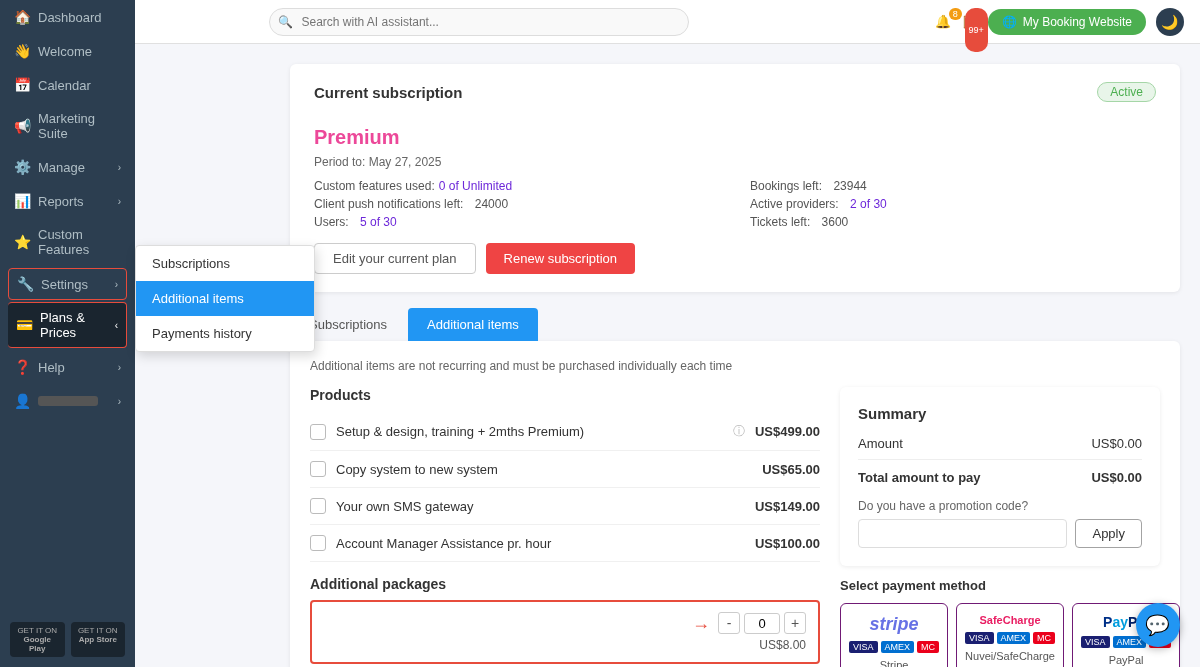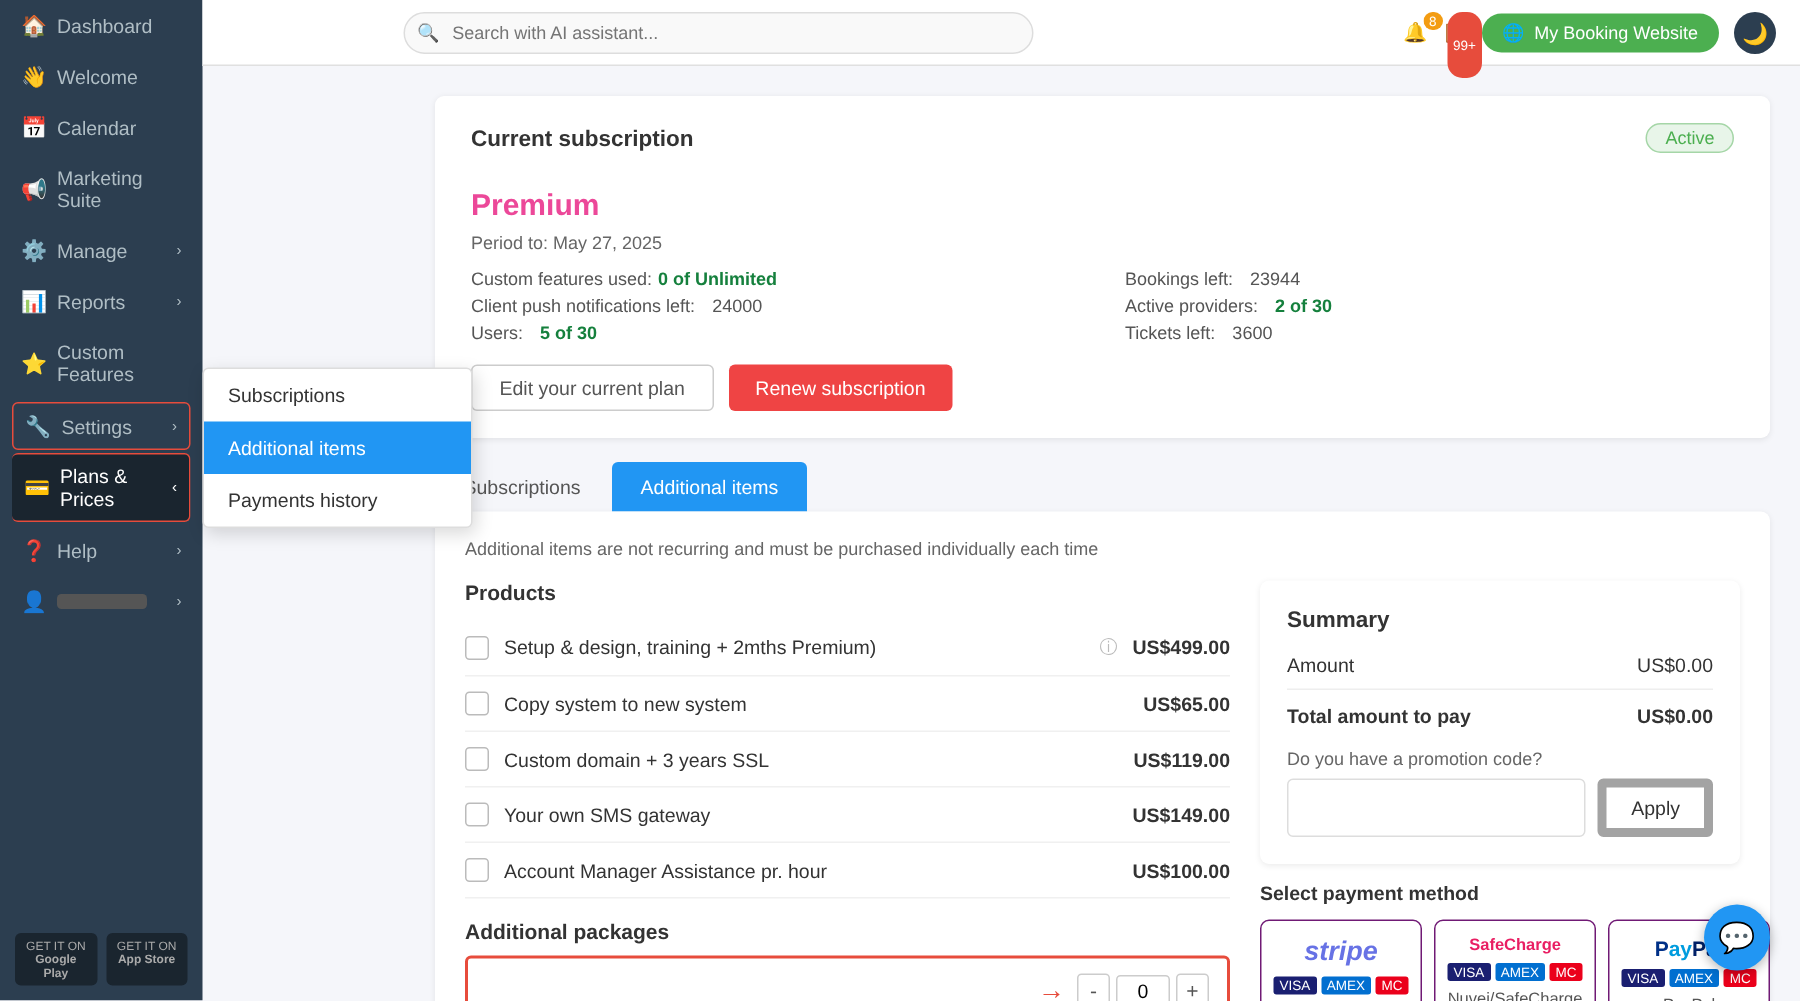--- a/index.html
+++ b/index.html
@@ -35,21 +35,21 @@
 
     
     .subscription-card { background: #fff; border-radius: 6px; padding: 18px 24px; margin-bottom: 16px; box-shadow: 0 1px 4px rgba(0,0,0,0.08); }
     .card-header { display: flex; align-items: center; justify-content: space-between; margin-bottom: 24px; }
     .card-title { font-size: 15px; font-weight: 600; color: #333; }
     .status-badge { background: #e8f5e9; color: #4caf50; border: 1px solid #a5d6a7; border-radius: 12px; padding: 2px 12px; font-size: 12px; }
     .plan-name { font-size: 20px; font-weight: 700; color: #ec4899; margin-bottom: 6px; }
     .plan-period { color: #666; font-size: 12px; margin-bottom: 10px; }
     .plan-stats { display: grid; grid-template-columns: 1fr 1fr; gap: 4px 30px; margin-bottom: 14px; }
     .stat-row { display: flex; align-items: center; gap: 4px; font-size: 12px; color: #555; }
-    .stat-link { color: #15803d; text-decoration: none; font-weight: bold; }
+    .stat-link { color: #6d28d9; text-decoration: none; }
     .plan-actions { display: flex; gap: 10px; }
     .btn-outline { border: 1px solid #ccc; background: #fff; padding: 7px 18px; border-radius: 4px; font-size: 13px; cursor: pointer; color: #555; }
     .btn-primary { background: #ef4444; color: #fff; border: none; padding: 7px 18px; border-radius: 4px; font-size: 13px; cursor: pointer; }
 
     
     .tabs { display: flex; gap: 2px; margin-bottom: 0; }
     .tab { padding: 8px 18px; border-radius: 4px 4px 0 0; cursor: pointer; font-size: 13px; color: #555; border: 1px solid transparent; }
     .tab.active { background: #2196f3; color: #fff; }
     .tab-content { background: #fff; border-radius: 0 6px 6px 6px; padding: 18px 20px; box-shadow: 0 1px 4px rgba(0,0,0,0.08); }
     .tab-note { font-size: 12px; color: #666; margin-bottom: 14px; }
@@ -75,21 +75,21 @@
 
     
     .summary-card { background: #fff; border-radius: 6px; padding: 18px; box-shadow: 0 1px 4px rgba(0,0,0,0.08); margin-bottom: 12px; }
     .summary-title { font-size: 15px; font-weight: 600; margin-bottom: 14px; }
     .summary-row { display: flex; justify-content: space-between; align-items: center; margin-bottom: 8px; font-size: 13px; }
     .summary-row.total { border-top: 1px solid #eee; padding-top: 10px; font-weight: 600; }
     .promo-section { margin-top: 14px; }
     .promo-label { font-size: 12px; color: #666; margin-bottom: 6px; }
     .promo-input-row { display: flex; gap: 8px; }
     .promo-input { flex: 1; border: 1px solid #ddd; border-radius: 4px; padding: 6px 10px; font-size: 13px; }
-    .apply-btn { background: #fff; border: 6px solid #a3a3a3; padding: 6px 16px; border-radius: 4px; font-size: 13px; cursor: pointer; color: #333; }
+    .apply-btn { background: #fff; border: 1px solid #a3a3a3; padding: 6px 16px; border-radius: 4px; font-size: 13px; cursor: pointer; color: #333; }
 
     
     .payment-title { font-size: 13px; font-weight: 600; margin-bottom: 10px; color: #333; }
     .payment-methods { display: grid; grid-template-columns: 1fr 1fr 1fr; gap: 8px; }
     .payment-method { border: 1px solid #701a75; border-radius: 6px; padding: 10px 8px; display: flex; flex-direction: column; align-items: center; gap: 4px; cursor: pointer; background: #fff; }
     .payment-name { font-size: 11px; color: #555; margin-top: 2px; }
 
     
     .chat-btn { position: fixed; bottom: 20px; right: 20px; width: 44px; height: 44px; background: #2196f3; border-radius: 50%; display: flex; align-items: center; justify-content: center; color: #fff; font-size: 20px; cursor: pointer; box-shadow: 0 2px 8px rgba(0,0,0,0.3); z-index: 200; }
   </style>
@@ -243,25 +243,20 @@
           <span class="info-icon">ⓘ</span>
           <span class="product-price">US$499.00</span>
         </div>
         <div class="product-item">
           <div class="product-checkbox"></div>
           <span class="product-name">Copy system to new system</span>
           <span class="product-price">US$65.00</span>
         </div>
         <div class="product-item">
           <div class="product-checkbox"></div>
-          <span class="product-name">Custom domain + 3 years SSL</span>
-          <span class="product-price">US$119.00</span>
-        </div>
-        <div class="product-item">
-          <div class="product-checkbox"></div>
           <span class="product-name">Your own SMS gateway</span>
           <span class="product-price">US$149.00</span>
         </div>
         <div class="product-item">
           <div class="product-checkbox"></div>
           <span class="product-name">Account Manager Assistance pr. hour</span>
           <span class="product-price">US$100.00</span>
         </div>
 
         <div class="packages-title">Additional packages</div>

